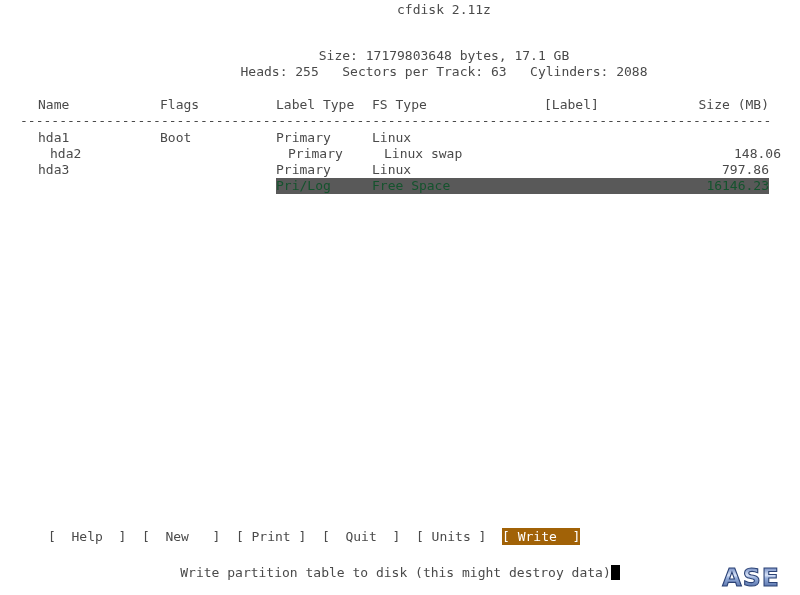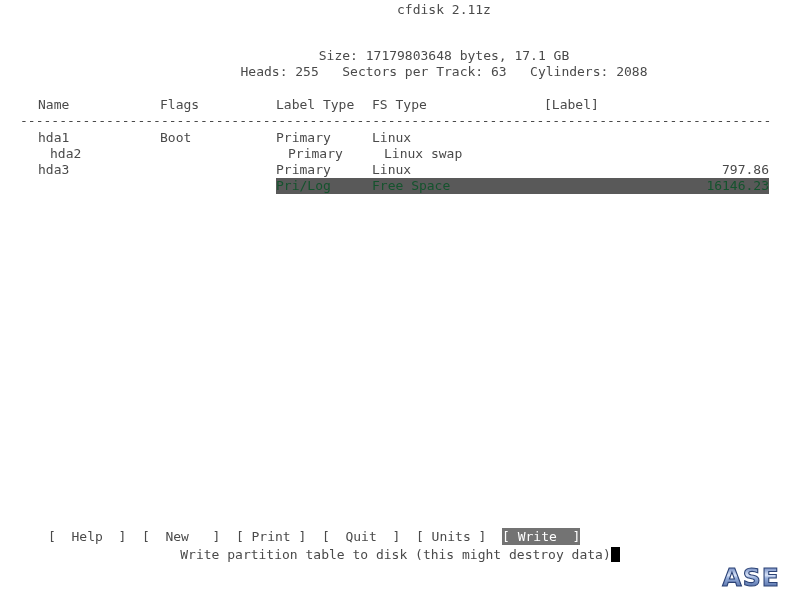--- a/index.html
+++ b/index.html
@@ -103,28 +103,28 @@
     left: 48px;
     top: 0;
     white-space: pre;
   }
   .menu-item {
     white-space: pre;
     padding: 1px 0;
     text-align: right;
   }
   .menu-item.selected {
-    background: #737373;
+    background: #a16207;
     color: #ffffff;
   }
 
   
   .status {
     position: absolute;
-    top: 547px;
+    top: 565px;
     left: 0;
     width: 800px;
     white-space: pre;
     text-align: center;
   }
   .cursor-block {
     display: inline-block;
     width: 9px;
     height: 15px;
     background: #000000;
@@ -155,28 +155,29 @@
   <div class="line center" id="size-line">Size: 17179803648 bytes, 17.1 GB</div>
   <div class="line center" id="geometry-line">Heads: 255   Sectors per Track: 63   Cylinders: 2088</div>
 
   <div class="table-area">
     <div class="row">
       <span class="cell c-name">Name</span>
       <span class="cell c-flags">Flags</span>
       <span class="cell c-parttype">Label Type</span>
       <span class="cell c-fstype">FS Type</span>
       <span class="cell c-label">[Label]</span>
+      <span class="cell c-size">Size (MB)</span>
     </div>
   </div>
 
   <div class="divider">------------------------------------------------------------------------------------------------</div>
 
   <div id="rows-container" style="position:absolute; left:0; top:130px; width:800px;">
       <div class="row" style="top: 0px; position: absolute; left: 0px; width: 800px;"><span class="cell c-name">hda1</span><span class="cell c-flags">Boot</span><span class="cell c-parttype">Primary</span><span class="cell c-fstype">Linux</span><span class="cell c-label"></span></div>
-      <div class="row" style="top: 16px; position: absolute; left: 12px; width: 800px;"><span class="cell c-name">hda2</span><span class="cell c-flags"></span><span class="cell c-parttype">Primary</span><span class="cell c-fstype">Linux swap</span><span class="cell c-label"></span></div>
+      <div class="row" style="top: 16px; position: absolute; left: 12px; width: 800px;"><span class="cell c-name">hda2</span><span class="cell c-flags"></span><span class="cell c-parttype">Primary</span><span class="cell c-fstype">Linux swap</span><span class="cell c-label"></span><span class="cell c-size">148.06</span></div>
       <div class="row" style="top: 32px; position: absolute; left: 0px; width: 640px;"><span class="cell c-name">hda3</span><span class="cell c-flags"></span><span class="cell c-parttype">Primary</span><span class="cell c-fstype">Linux</span><span class="cell c-label"></span><span class="cell c-size">797.86</span></div>
       <div class="row selected" style="top: 48px; position: absolute; left: 0px; width: 800px;"><div class="hl-band"></div><span class="cell c-name"></span><span class="cell c-flags"></span><span class="cell c-parttype">Pri/Log</span><span class="cell c-fstype">Free Space</span><span class="cell c-label"></span><span class="cell c-size">16146.23</span></div>
     </div>
 
   <div class="menu">
     <div class="menu-inner" id="menu-inner"><span class="menu-item">[  Help  ]</span><span>  </span><span class="menu-item">[  New   ]</span><span>  </span><span class="menu-item">[ Print ]</span><span>  </span><span class="menu-item">[  Quit  ]</span><span>  </span><span class="menu-item">[ Units ]</span><span>  </span><span class="menu-item selected">[ Write  ]</span></div>
   </div>
 
   <div class="status"><span>Write partition table to disk (this might destroy data)</span><span class="cursor-block"></span></div>
 

